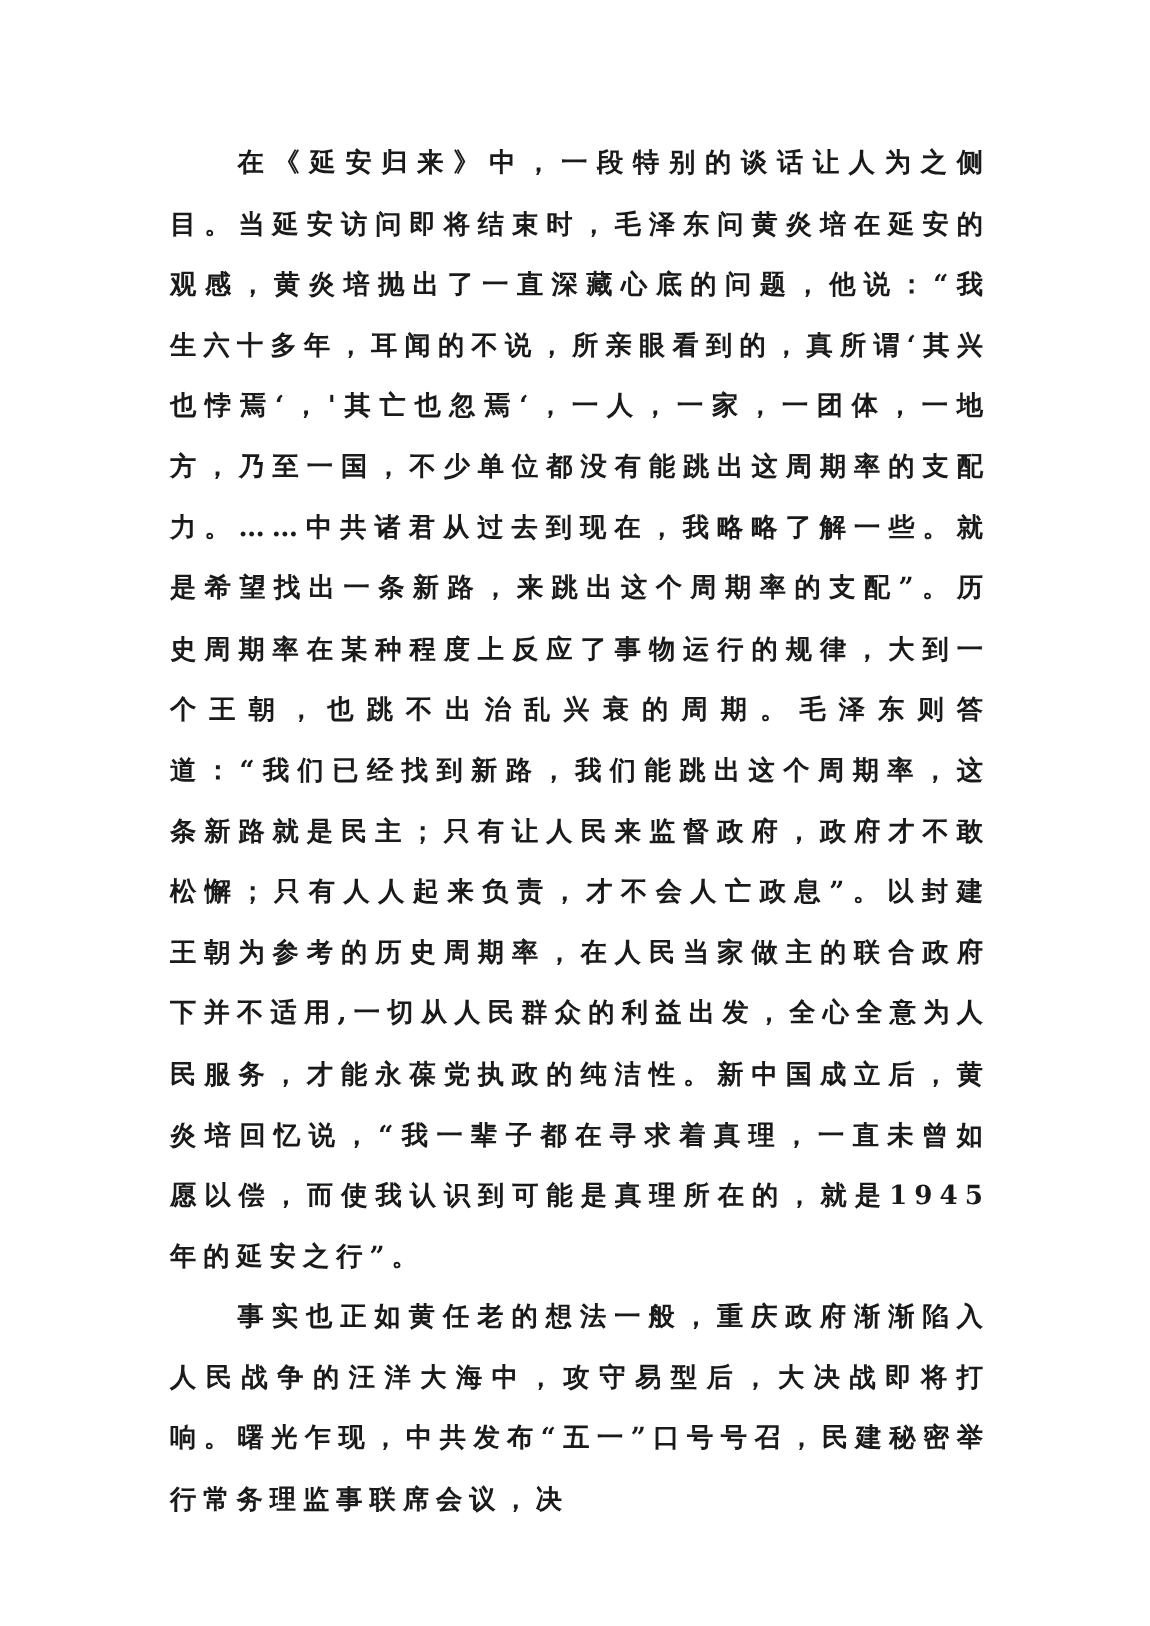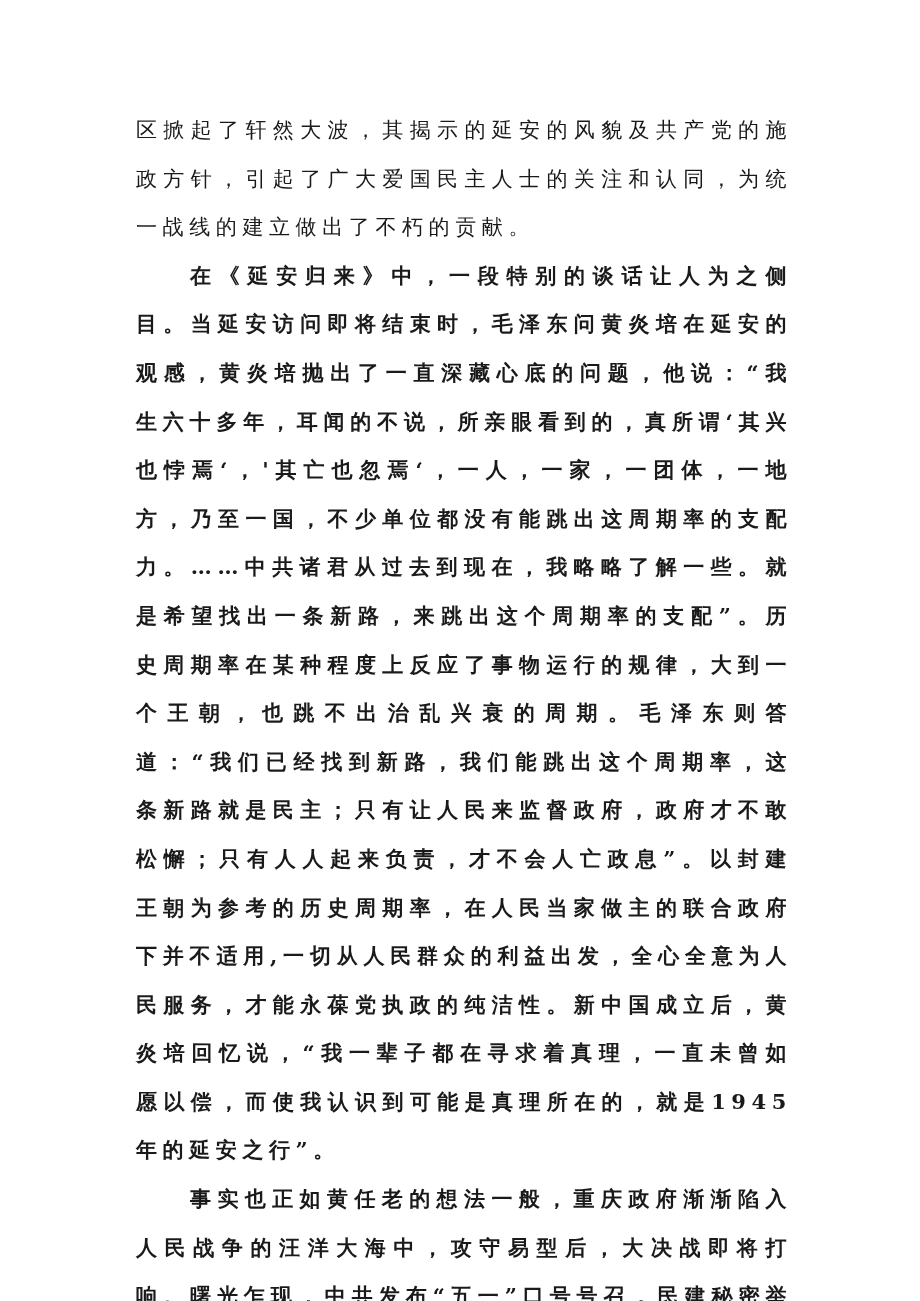--- a/index.html
+++ b/index.html
@@ -43,23 +43,20 @@
       text-indent: 54px;
       font-weight: bold;
     }
   </style>
 </head>
 <body>
 
 <div class="page">
   <div class="text-body">
 
-    <p class="para">
-      <span>区掀起了轩然大波，其揭示的延安的风貌及共产党的施政方针，引起了广大爱国民主人士的关注和认同，为统一战线的建立做出了不朽的贡献。</span>
-    </p>
 
     <p class="para indent">
       <span>在《延安归来》中，一段特别的谈话让人为之侧目。当延安访问即将结束时，毛泽东问黄炎培在延安的观感，黄炎培抛出了一直深藏心底的问题，他说：“我生六十多年，耳闻的不说，所亲眼看到的，真所谓‘其兴也悖焉‘，'其亡也忽焉‘，一人，一家，一团体，一地方，乃至一国，不少单位都没有能跳出这周期率的支配力。……中共诸君从过去到现在，我略略了解一些。就是希望找出一条新路，来跳出这个周期率的支配”。历史周期率在某种程度上反应了事物运行的规律，大到一个王朝，也跳不出治乱兴衰的周期。毛泽东则答道：“我们已经找到新路，我们能跳出这个周期率，这条新路就是民主；只有让人民来监督政府，政府才不敢松懈；只有人人起来负责，才不会人亡政息”。以封建王朝为参考的历史周期率，在人民当家做主的联合政府下并不适用,一切从人民群众的利益出发，全心全意为人民服务，才能永葆党执政的纯洁性。新中国成立后，黄炎培回忆说，“我一辈子都在寻求着真理，一直未曾如愿以偿，而使我认识到可能是真理所在的，就是1945年的延安之行”。</span>
     </p>
 
     <p class="para indent">
       <span>事实也正如黄任老的想法一般，重庆政府渐渐陷入人民战争的汪洋大海中，攻守易型后，大决战即将打响。曙光乍现，中共发布“五一”口号号召，民建秘密举行常务理监事联席会议，决</span>
     </p>
 
   </div>

